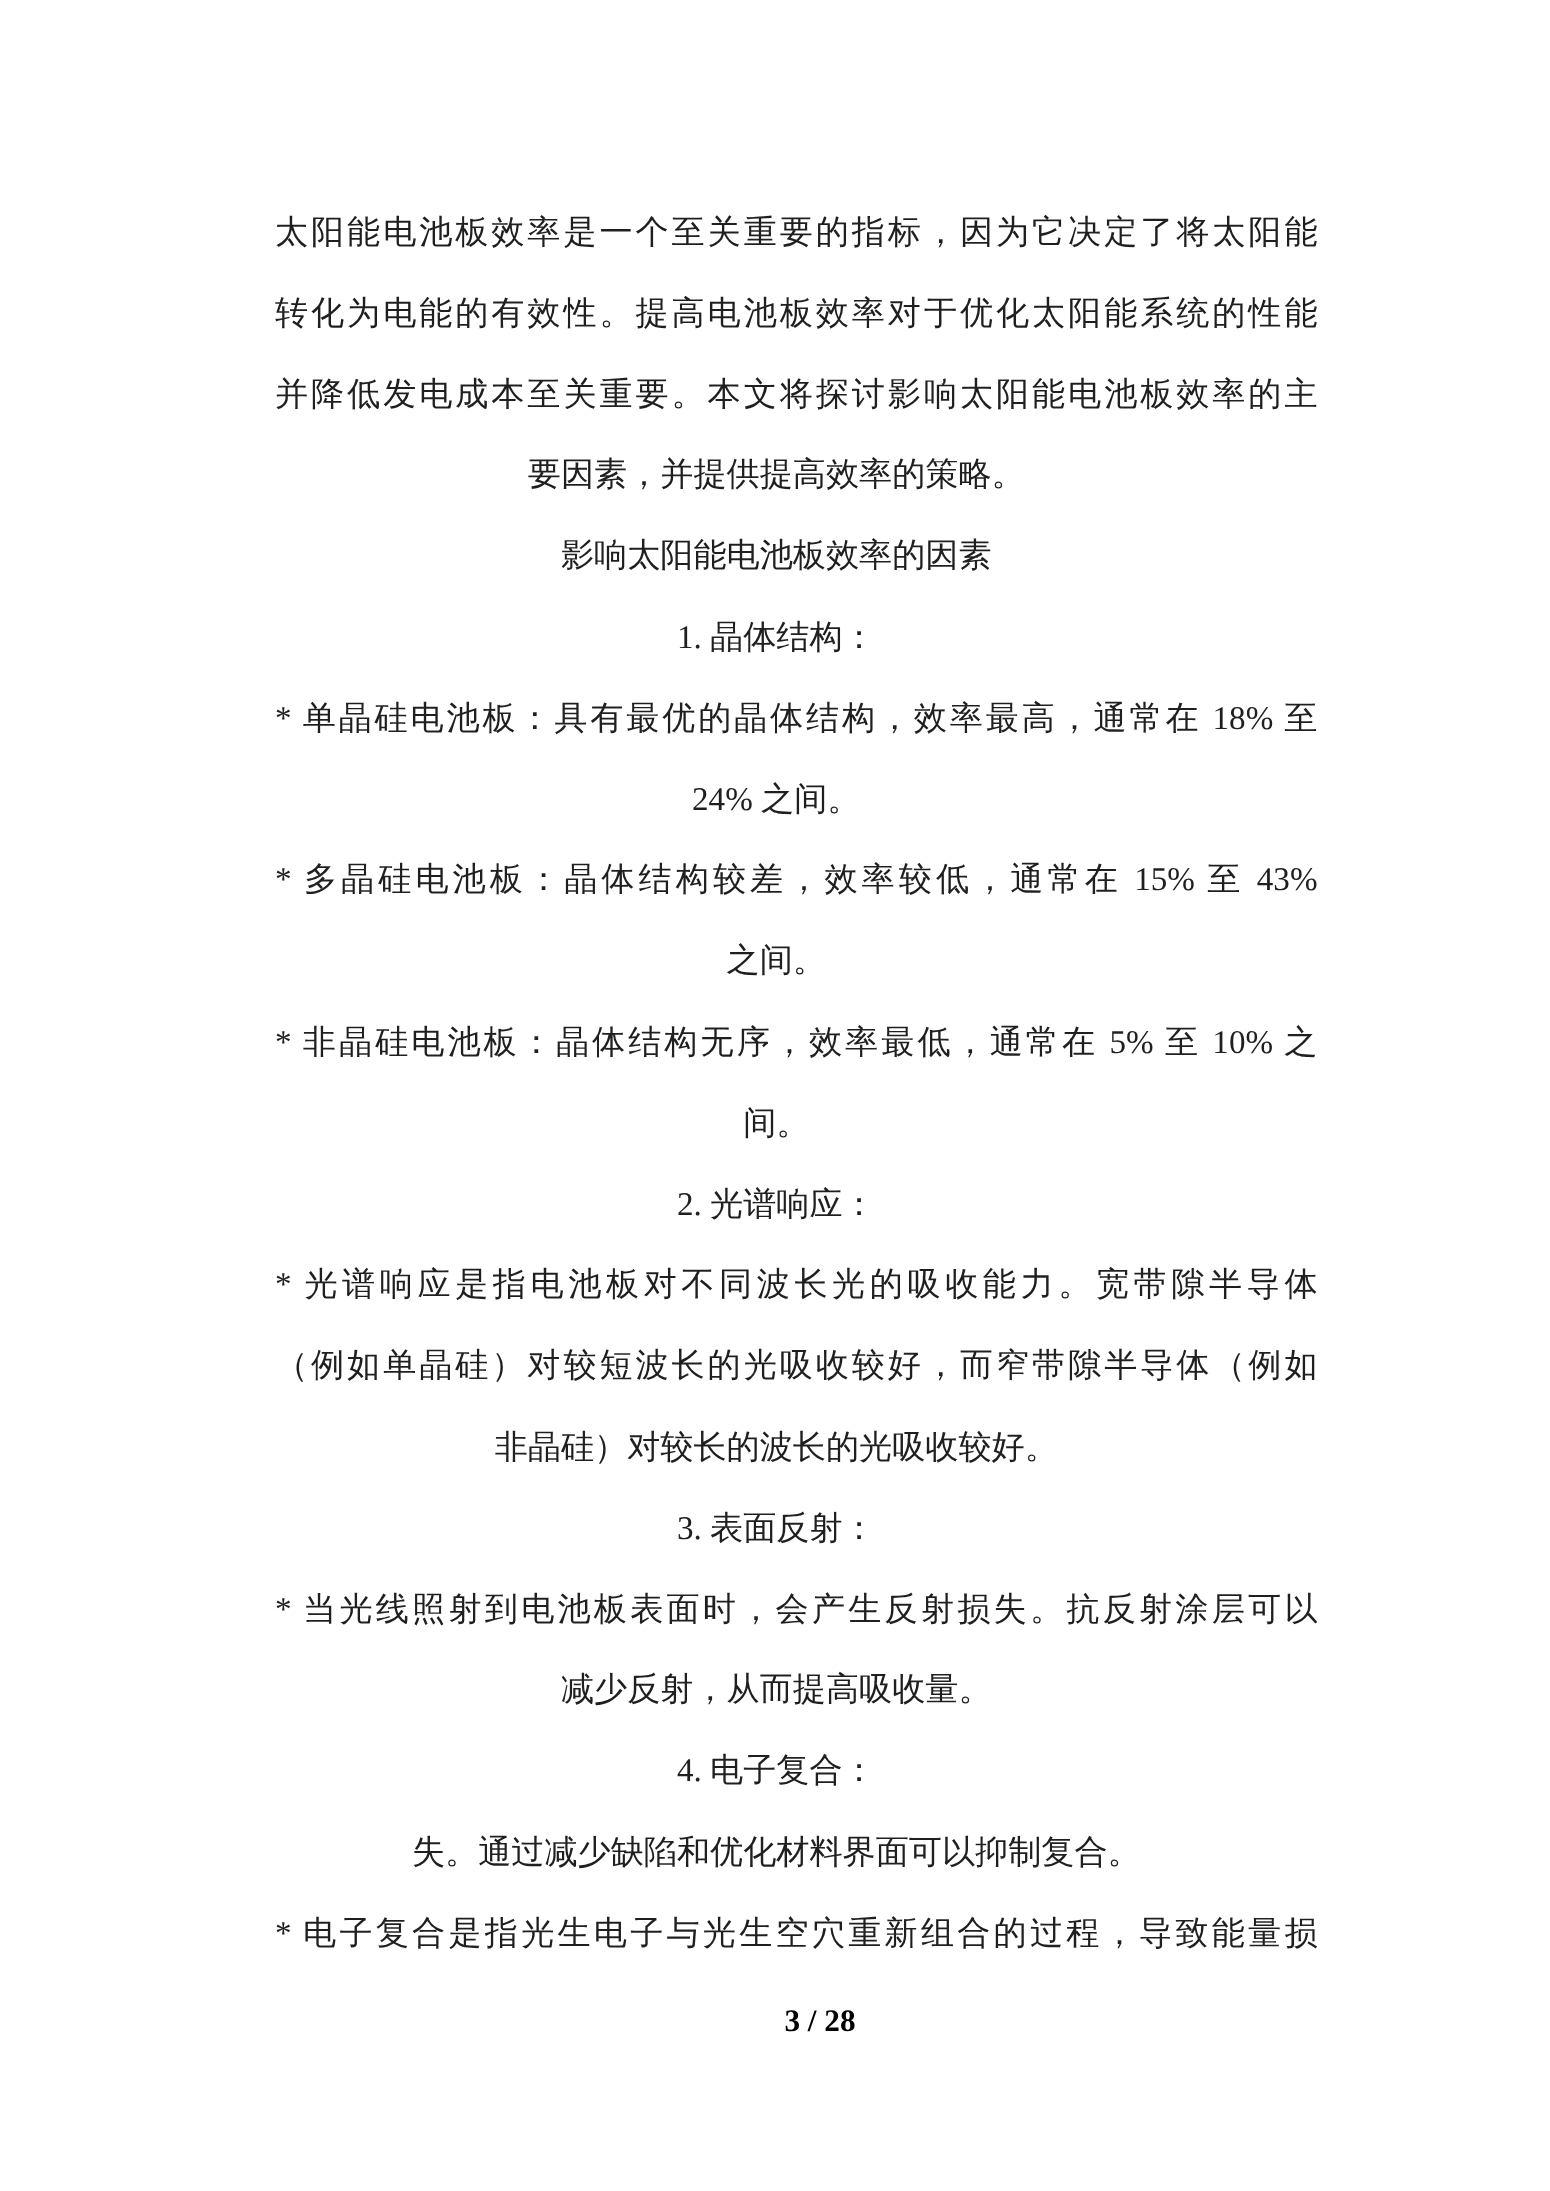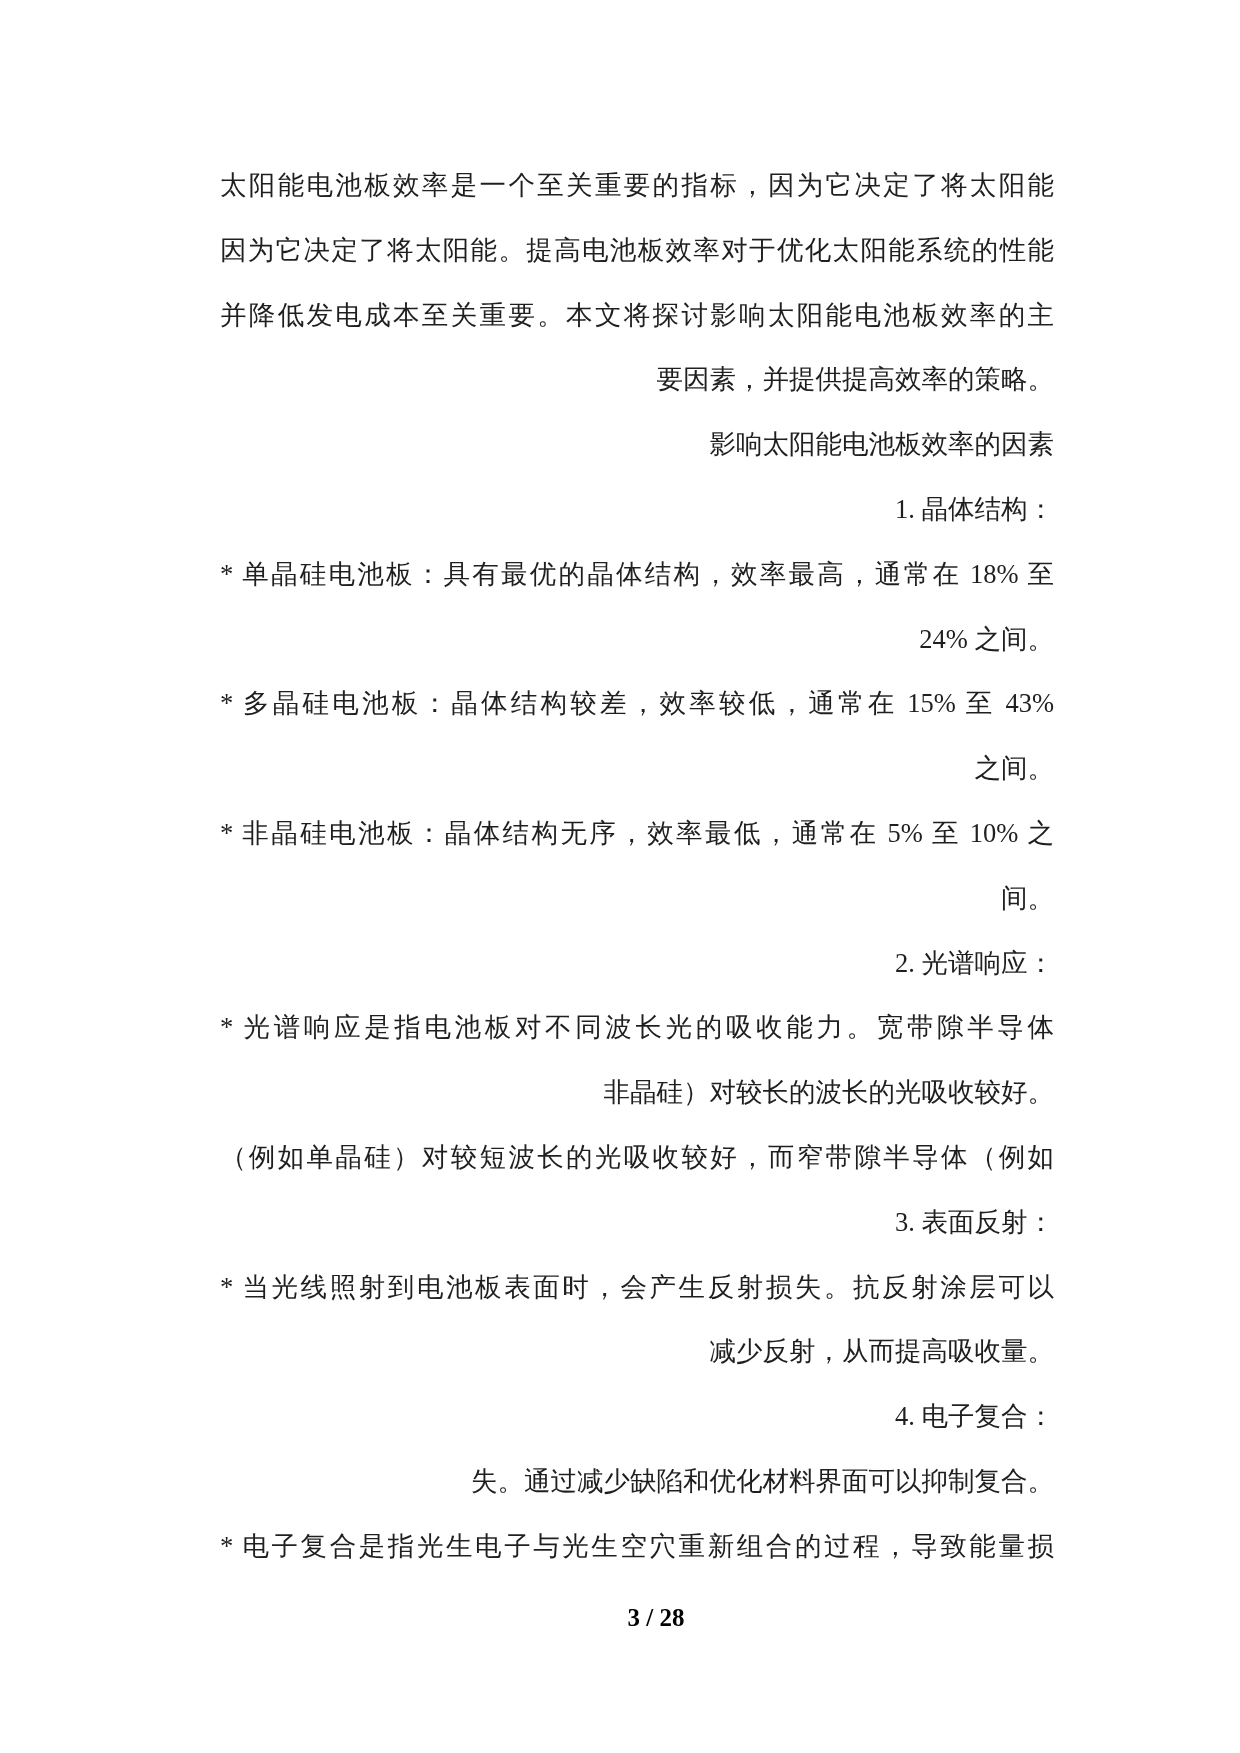--- a/index.html
+++ b/index.html
@@ -27,21 +27,21 @@
     font-size: 26.5px;
     color: #1f1f1f;
     overflow: hidden;
   }
   .line.justify {
     text-align: justify;
     text-align-last: justify;
     margin-left: 32px;
   }
   .line.plain {
-    text-align: right;
+    text-align: center;
   }
   .footer {
     position: absolute;
     top: 1600px;
     left: 0;
     width: 100%;
     height: 36px;
     line-height: 36px;
     text-align: center;
     font-size: 25px;
@@ -50,35 +50,35 @@
     font-family: "Liberation Serif", "DejaVu Serif", serif;
     margin-left: 36px;
   }
 </style>
 </head>
 <body>
 
 <div class="page">
   <div class="content">
     <div class="line justify">太阳能电池板效率是一个至关重要的指标，因为它决定了将太阳能</div>
-    <div class="line justify">因为它决定了将太阳能。提高电池板效率对于优化太阳能系统的性能</div>
+    <div class="line justify">转化为电能的有效性。提高电池板效率对于优化太阳能系统的性能</div>
     <div class="line justify">并降低发电成本至关重要。本文将探讨影响太阳能电池板效率的主</div>
     <div class="line plain">要因素，并提供提高效率的策略。</div>
     <div class="line plain">影响太阳能电池板效率的因素</div>
     <div class="line plain">1. 晶体结构：</div>
     <div class="line justify">* 单晶硅电池板：具有最优的晶体结构，效率最高，通常在 18% 至</div>
     <div class="line plain">24% 之间。</div>
     <div class="line justify">* 多晶硅电池板：晶体结构较差，效率较低，通常在 15% 至 43%</div>
     <div class="line plain">之间。</div>
     <div class="line justify">* 非晶硅电池板：晶体结构无序，效率最低，通常在 5% 至 10% 之</div>
     <div class="line plain">间。</div>
     <div class="line plain">2. 光谱响应：</div>
     <div class="line justify">* 光谱响应是指电池板对不同波长光的吸收能力。宽带隙半导体</div>
+    <div class="line justify">（例如单晶硅）对较短波长的光吸收较好，而窄带隙半导体（例如</div>
     <div class="line plain">非晶硅）对较长的波长的光吸收较好。</div>
-    <div class="line justify">（例如单晶硅）对较短波长的光吸收较好，而窄带隙半导体（例如</div>
     <div class="line plain">3. 表面反射：</div>
     <div class="line justify">* 当光线照射到电池板表面时，会产生反射损失。抗反射涂层可以</div>
     <div class="line plain">减少反射，从而提高吸收量。</div>
     <div class="line plain">4. 电子复合：</div>
     <div class="line plain">失。通过减少缺陷和优化材料界面可以抑制复合。</div>
     <div class="line justify">* 电子复合是指光生电子与光生空穴重新组合的过程，导致能量损</div>
   </div>
   <div class="footer">3 / 28</div>
 </div>
 

